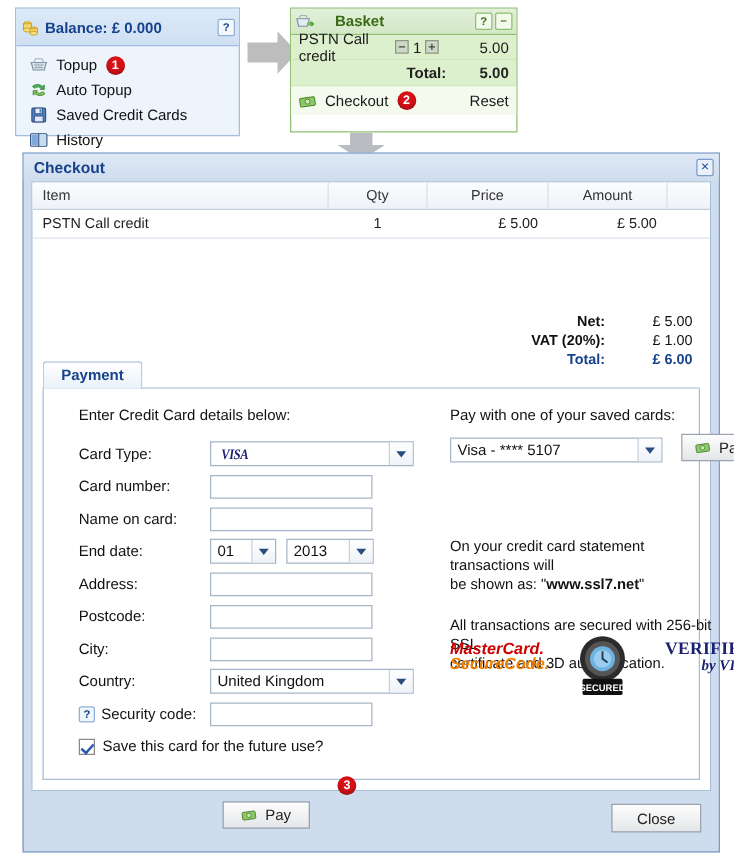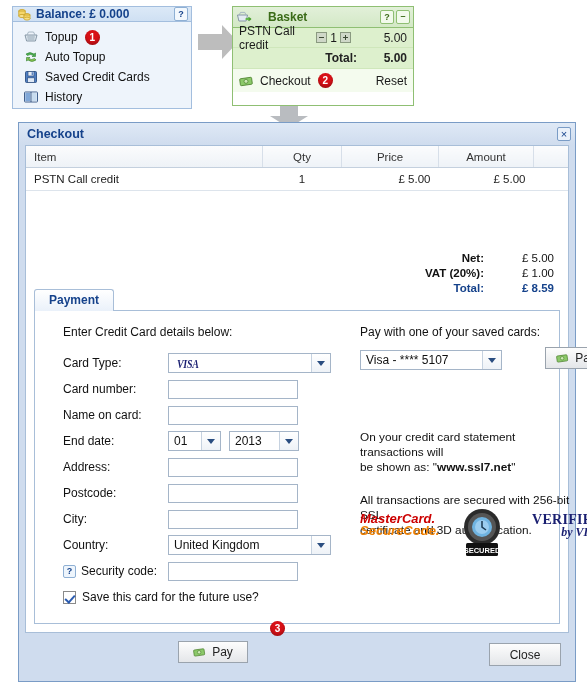--- a/index.html
+++ b/index.html
@@ -15,21 +15,21 @@
   .abs{position:absolute;}
 
   
   #balance-panel{
     left:12px;top:6px;width:180px;height:103px;
     border:1px solid #a3bede;
     background:#eef4fb;
     box-sizing:border-box;
   }
   #balance-header{
-    height:15px;
+    height:30px;
     background:linear-gradient(to bottom,#dce9f7 0%,#cfe0f3 100%);
     border-bottom:1px solid #a3bede;
     display:flex;align-items:center;
     padding:0 3px;
     box-sizing:border-box;
     justify-content:flex-end;
   }
   #balance-title{
     color:#15428b;font-weight:bold;font-size:12px;margin-left:4px;
     flex:1;white-space:nowrap;
@@ -403,21 +403,21 @@
       <div class="trow">
         <span class="tlabel">Net:</span>
         <span class="tval">£ 5.00</span>
       </div>
       <div class="trow">
         <span class="tlabel">VAT (20%):</span>
         <span class="tval">£ 1.00</span>
       </div>
       <div class="trow grand">
         <span class="tlabel">Total:</span>
-        <span class="tval">£ 8.59</span>
+        <span class="tval">£ 6.00</span>
       </div>
     </div>
 
     <div id="tabs">
       <div id="tab-strip-line"></div>
       <div id="tab-payment">Payment</div>
     </div>
 
     <div id="tab-panel">
 
@@ -509,21 +509,21 @@
             <circle cx="7" cy="8.3" r="2" fill="#cdeab6" stroke="#4a7f2c" stroke-width="0.7"></circle>
           </svg>
         </span>
         <span>Pay</span>
       </div>
       <span class="badge" id="badge-3">3</span>
 
       <div class="form-right">
         <div class="section-title">Pay with one of your saved cards:</div>
 
-        <span class="fselect" style="width:142px">
+        <span class="fselect" style="width:170px">
           <span class="val">Visa - **** 5107</span>
           <span class="arrow-box">
               <span class="caret"></span>
             </span>
         </span>
 
         <div class="btn" id="pay-saved">
           <span class="ic" style="width:14px;height:14px;flex:0 0 14px">
             <svg width="14" height="14" viewBox="0 0 16 16">
               <rect x="1" y="5" width="12" height="7" rx="1" transform="rotate(-8 7 8.5)" fill="#8cc96a" stroke="#4a7f2c" stroke-width="0.8"></rect>

